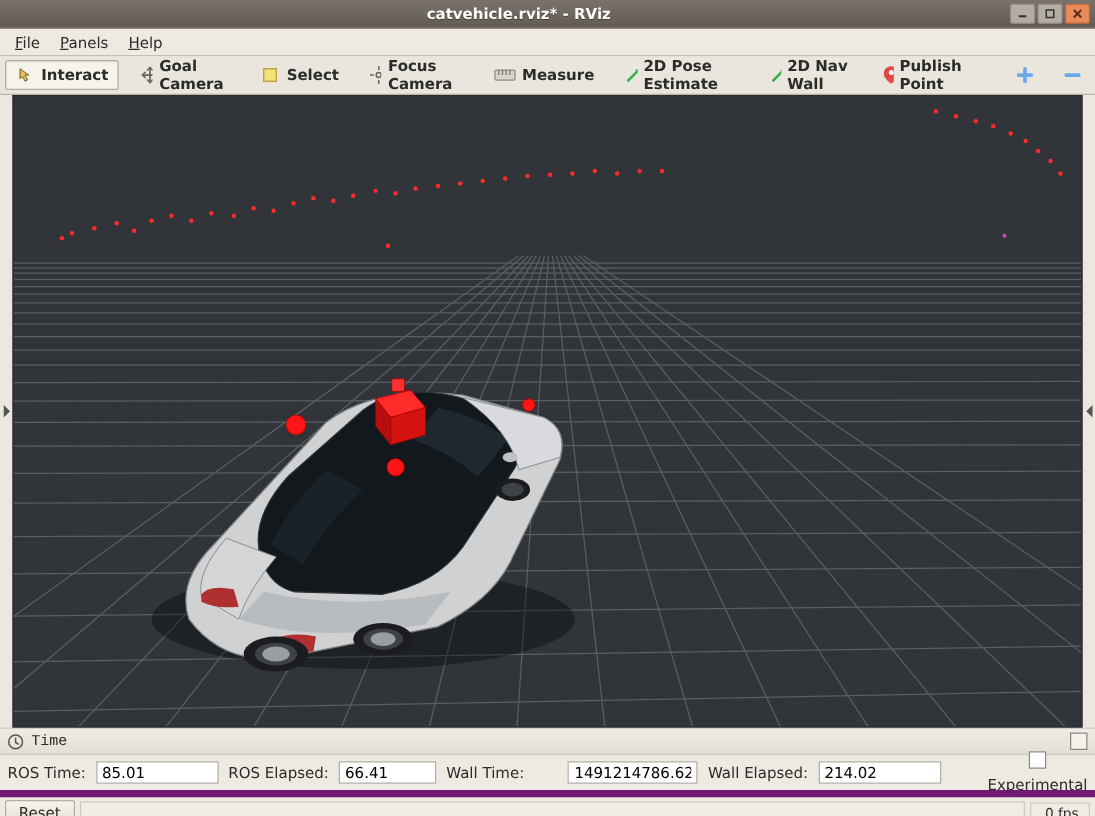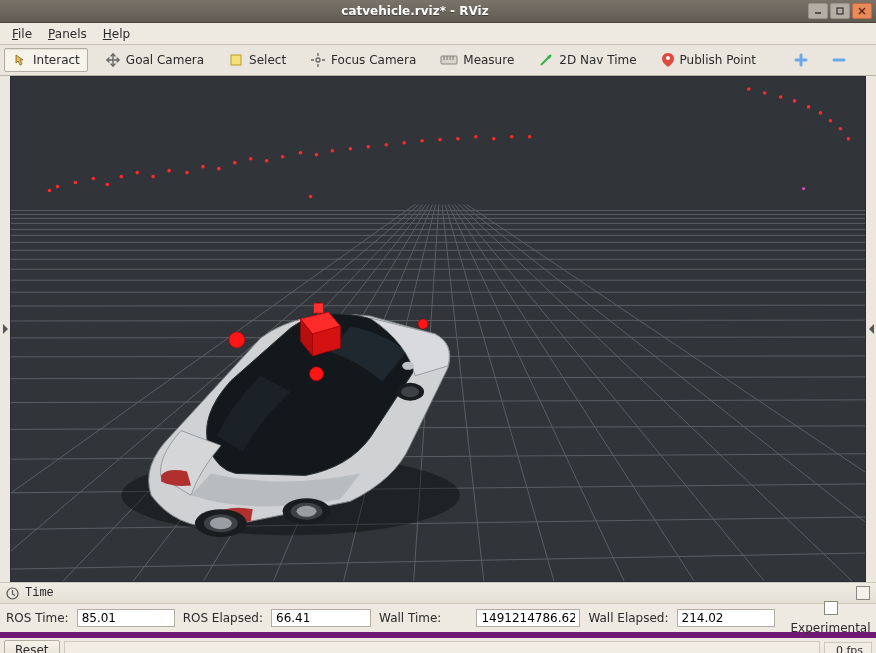--- a/index.html
+++ b/index.html
@@ -59,20 +59,21 @@
   .menubar .menuitem .ul { text-decoration: underline; }
   
   .toolbar {
     height: 30px;
     background: #eae6dd;
     border-bottom: 1px solid #b8b2a7;
     display: flex;
     align-items: center;
     padding: 0 4px;
     gap: 10px;
+    font-weight: bold;
   }
   .tool {
     display: flex;
     align-items: center;
     gap: 5px;
     padding: 3px 7px;
     border-radius: 2px;
     cursor: default;
   }
   .tool.active {
@@ -268,21 +269,28 @@
           <line x1="13" y1="2" x2="13" y2="6"></line>
       </g>
     </svg>
     <span>Measure</span>
   </div>
   <div class="tool">
     <svg width="16" height="16">
       <path d="M3 13 L13 3" stroke="#34b24a" stroke-width="2"></path>
       <path d="M13 3 L9 4 L12 7 Z" fill="#34b24a"></path>
     </svg>
-    <span>2D Nav Time</span>
+    <span>2D Pose Estimate</span>
+  </div>
+  <div class="tool">
+    <svg width="16" height="16">
+      <path d="M3 13 L13 3" stroke="#34b24a" stroke-width="2"></path>
+      <path d="M13 3 L9 4 L12 7 Z" fill="#34b24a"></path>
+    </svg>
+    <span>2D Nav Wall</span>
   </div>
   <div class="tool">
     <svg width="14" height="16">
       <path d="M7 1 C3 1 1 4 1 7 C1 11 7 15 7 15 C7 15 13 11 13 7 C13 4 11 1 7 1 Z" fill="#e0493d"></path>
       <circle cx="7" cy="6" r="2" fill="#fff"></circle>
     </svg>
     <span>Publish Point</span>
   </div>
   <div class="toolbar-sep"></div>
   <div class="tool" title="Add">
@@ -486,21 +494,21 @@
   </svg>
   <span>Time</span>
   <div class="spacer"></div>
   <div class="boxbtn"></div>
 </div>
 
 <div class="time-panel">
   <label>ROS Time:</label>
   <input type="text" style="width: 98px;" value="85.01">
   <label>ROS Elapsed:</label>
-  <input type="text" style="width: 100px;" value="66.41">
+  <input type="text" style="width: 78px;" value="66.41">
   <label>Wall Time:</label>
   <input type="text" style="width: 104px; margin-left: 27px;" value="1491214786.62">
   <label>Wall Elapsed:</label>
   <input type="text" style="width: 98px;" value="214.02">
   <div class="spacer"></div>
   <div class="chk">
     <div class="box"></div>
     <span>Experimental</span>
   </div>
 </div>

